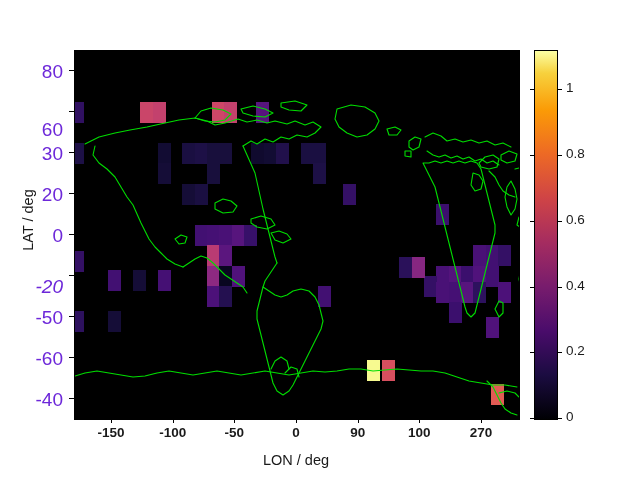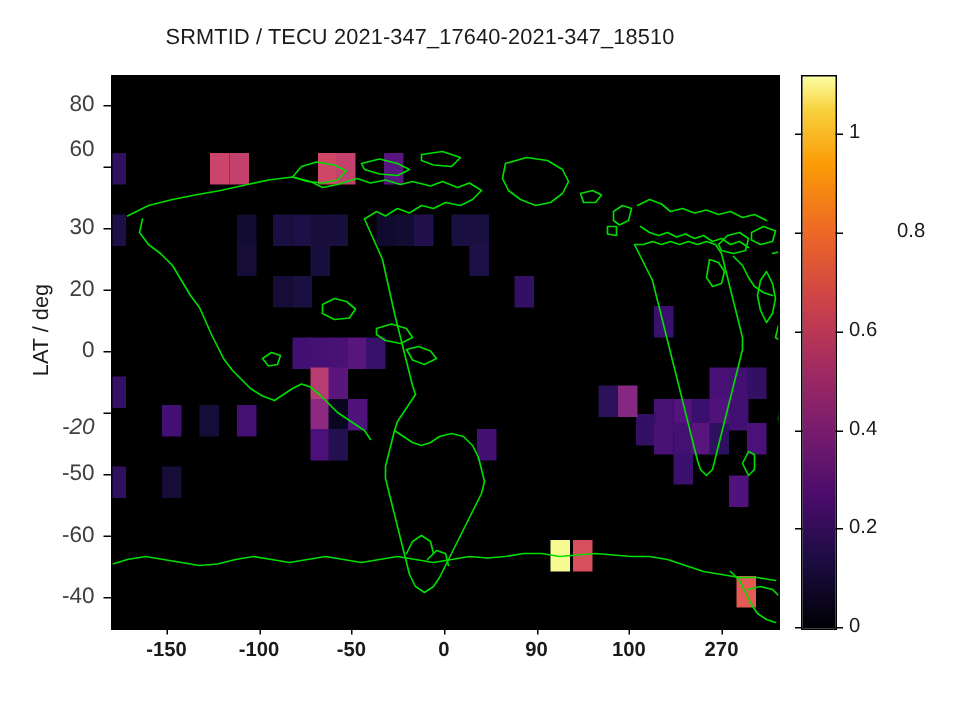--- a/index.html
+++ b/index.html
@@ -86,22 +86,22 @@
     font-size: 13.5px;
     color: #1a1a1a;
     font-weight: bold;
   }
   .ticklabel-y {
     position: absolute;
     left: 6px;
     width: 57px;
     margin-top: -9px;
     text-align: right;
-    font-size: 15px;
-    color: #404040;
+    font-size: 19px;
+    color: #6d28d9;
   }
 
   #xlabel {
     position: absolute;
     left: 74px;
     top: 452px;
     width: 444px;
     text-align: center;
     font-size: 14.5px;
     color: #1a1a1a;
@@ -160,21 +160,20 @@
     font-size: 13.5px;
     color: #1a1a1a;
     white-space: nowrap;
   }
 </style>
 </head>
 <body>
 
 <div id="figure">
 
-  <div id="plot-title">SRMTID / TECU 2021-347_17640-2021-347_18510</div>
 
   <div id="axes">
     <div id="data-layer">
         <div class="cell" style="left: -3.7px; top: 51.1111px; width: 13px; height: 21px; background: rgb(48, 16, 97);"></div>
         <div class="cell" style="left: 65.3667px; top: 51.1111px; width: 13px; height: 21px; background: rgb(202, 69, 105);"></div>
         <div class="cell" style="left: 77.7px; top: 51.1111px; width: 13px; height: 21px; background: rgb(195, 65, 109);"></div>
         <div class="cell" style="left: 136.9px; top: 51.1111px; width: 13px; height: 21px; background: rgb(206, 71, 103);"></div>
         <div class="cell" style="left: 149.233px; top: 51.1111px; width: 13px; height: 21px; background: rgb(195, 65, 109);"></div>
         <div class="cell" style="left: 181.3px; top: 51.1111px; width: 13px; height: 21px; background: rgb(87, 21, 125);"></div>
         <div class="cell" style="left: -3.7px; top: 92px; width: 13px; height: 21px; background: rgb(29, 16, 70);"></div>
@@ -343,35 +342,36 @@
     </div>
   <div id="xticklabels">
       <div class="ticklabel-x" style="left: 111px;">-150</div>
       <div class="ticklabel-x" style="left: 172.667px;">-100</div>
       <div class="ticklabel-x" style="left: 234.333px;">-50</div>
       <div class="ticklabel-x" style="left: 296px;">0</div>
       <div class="ticklabel-x" style="left: 357.667px;">90</div>
       <div class="ticklabel-x" style="left: 419.333px;">100</div>
       <div class="ticklabel-x" style="left: 481px;">270</div>
     </div>
+  <div id="xlabel">LON / deg</div>
 
   <div id="yticks">
       <div class="tick-y" style="top: 70.4444px;"></div>
       <div class="tick-y" style="top: 111.333px;"></div>
       <div class="tick-y" style="top: 152.222px;"></div>
       <div class="tick-y" style="top: 193.111px;"></div>
       <div class="tick-y" style="top: 234px;"></div>
       <div class="tick-y" style="top: 274.889px;"></div>
       <div class="tick-y" style="top: 315.778px;"></div>
       <div class="tick-y" style="top: 356.667px;"></div>
       <div class="tick-y" style="top: 397.556px;"></div>
     </div>
   <div id="yticklabels">
       <div class="ticklabel-y" style="top: 70.4444px;">80</div>
-      <div class="ticklabel-y" style="top: 100px;">60</div>
+      <div class="ticklabel-y" style="top: 128px;">60</div>
       <div class="ticklabel-y" style="top: 152.222px;">30</div>
       <div class="ticklabel-y" style="top: 193.111px;">20</div>
       <div class="ticklabel-y" style="top: 234px;">0</div>
       <div class="ticklabel-y" style="top: 285px; font-style: italic;">-20</div>
       <div class="ticklabel-y" style="top: 315.778px;">-50</div>
       <div class="ticklabel-y" style="top: 356.667px;">-60</div>
       <div class="ticklabel-y" style="top: 397.556px;">-40</div>
     </div>
   <div id="ylabel">LAT / deg</div>
 
@@ -388,17 +388,17 @@
       <div class="cb-tick" style="top: 155.143px;"></div>
       <div class="cb-tick-in" style="top: 155.143px;"></div>
       <div class="cb-tick" style="top: 89.4286px;"></div>
       <div class="cb-tick-in" style="top: 89.4286px;"></div>
     </div>
   <div id="cblabels">
       <div class="cb-label" style="top: 418px;">0</div>
       <div class="cb-label" style="top: 352.286px;">0.2</div>
       <div class="cb-label" style="top: 286.571px;">0.4</div>
       <div class="cb-label" style="top: 220.857px;">0.6</div>
-      <div class="cb-label" style="top: 155.143px; margin-left: 32px;">0.8</div>
+      <div class="cb-label" style="top: 155.143px;">0.8</div>
       <div class="cb-label" style="top: 89.4286px;">1</div>
     </div>
 
 </div>
 
 </body></html>

